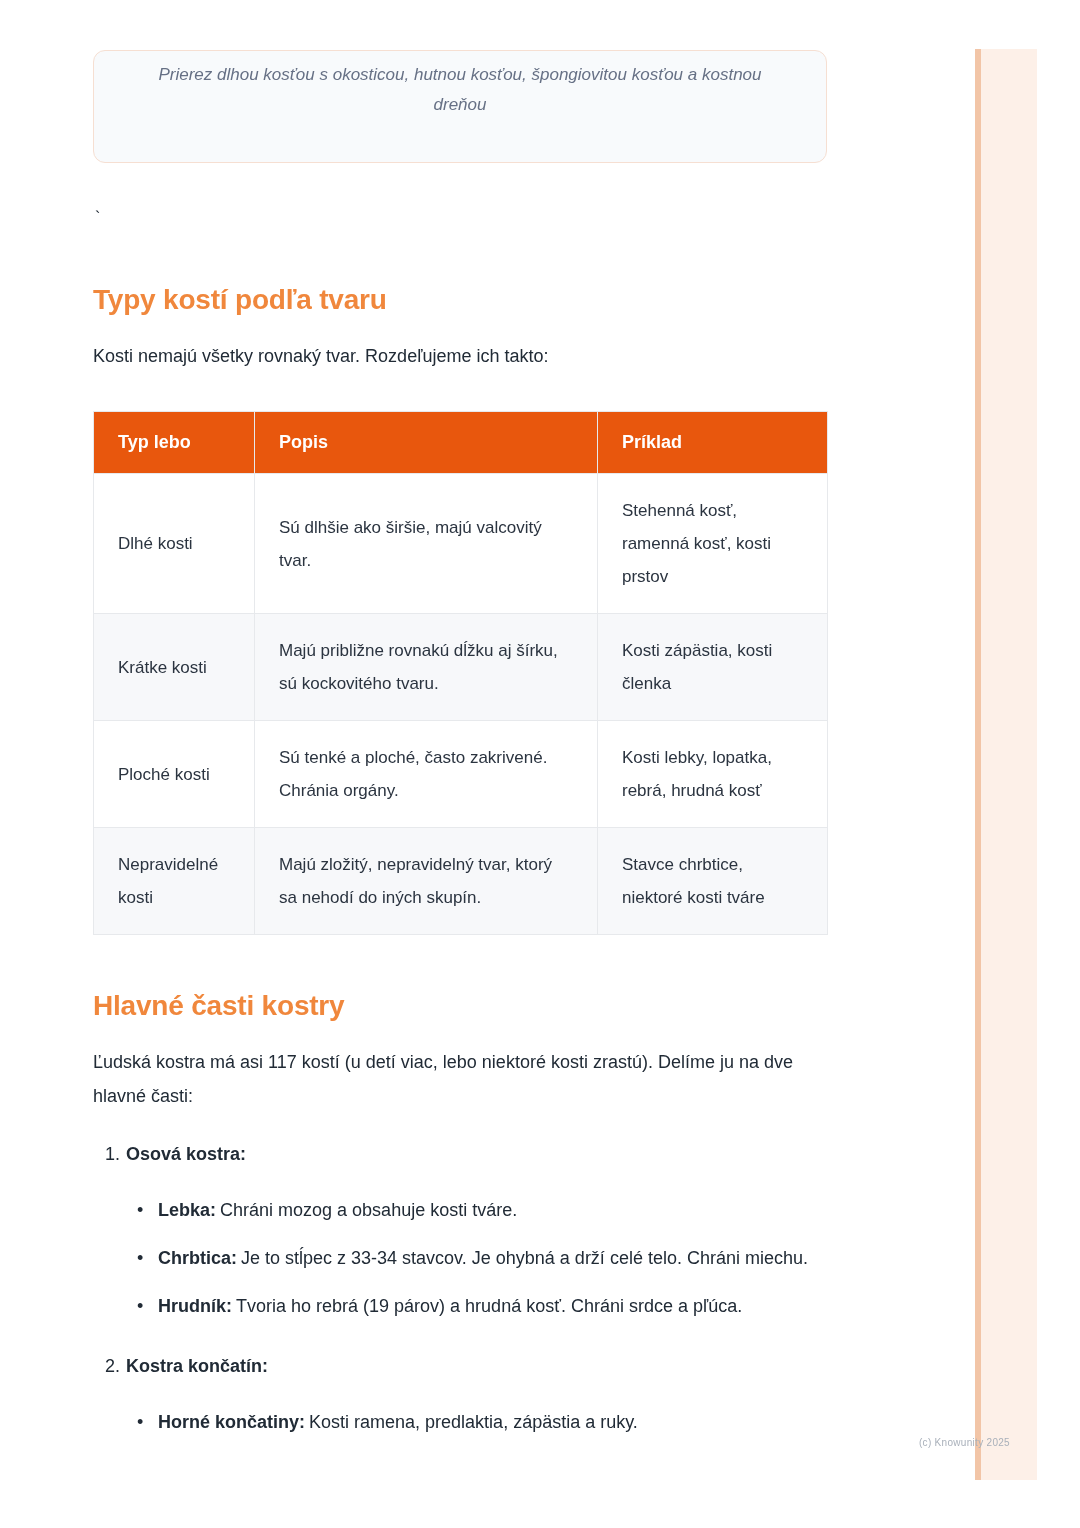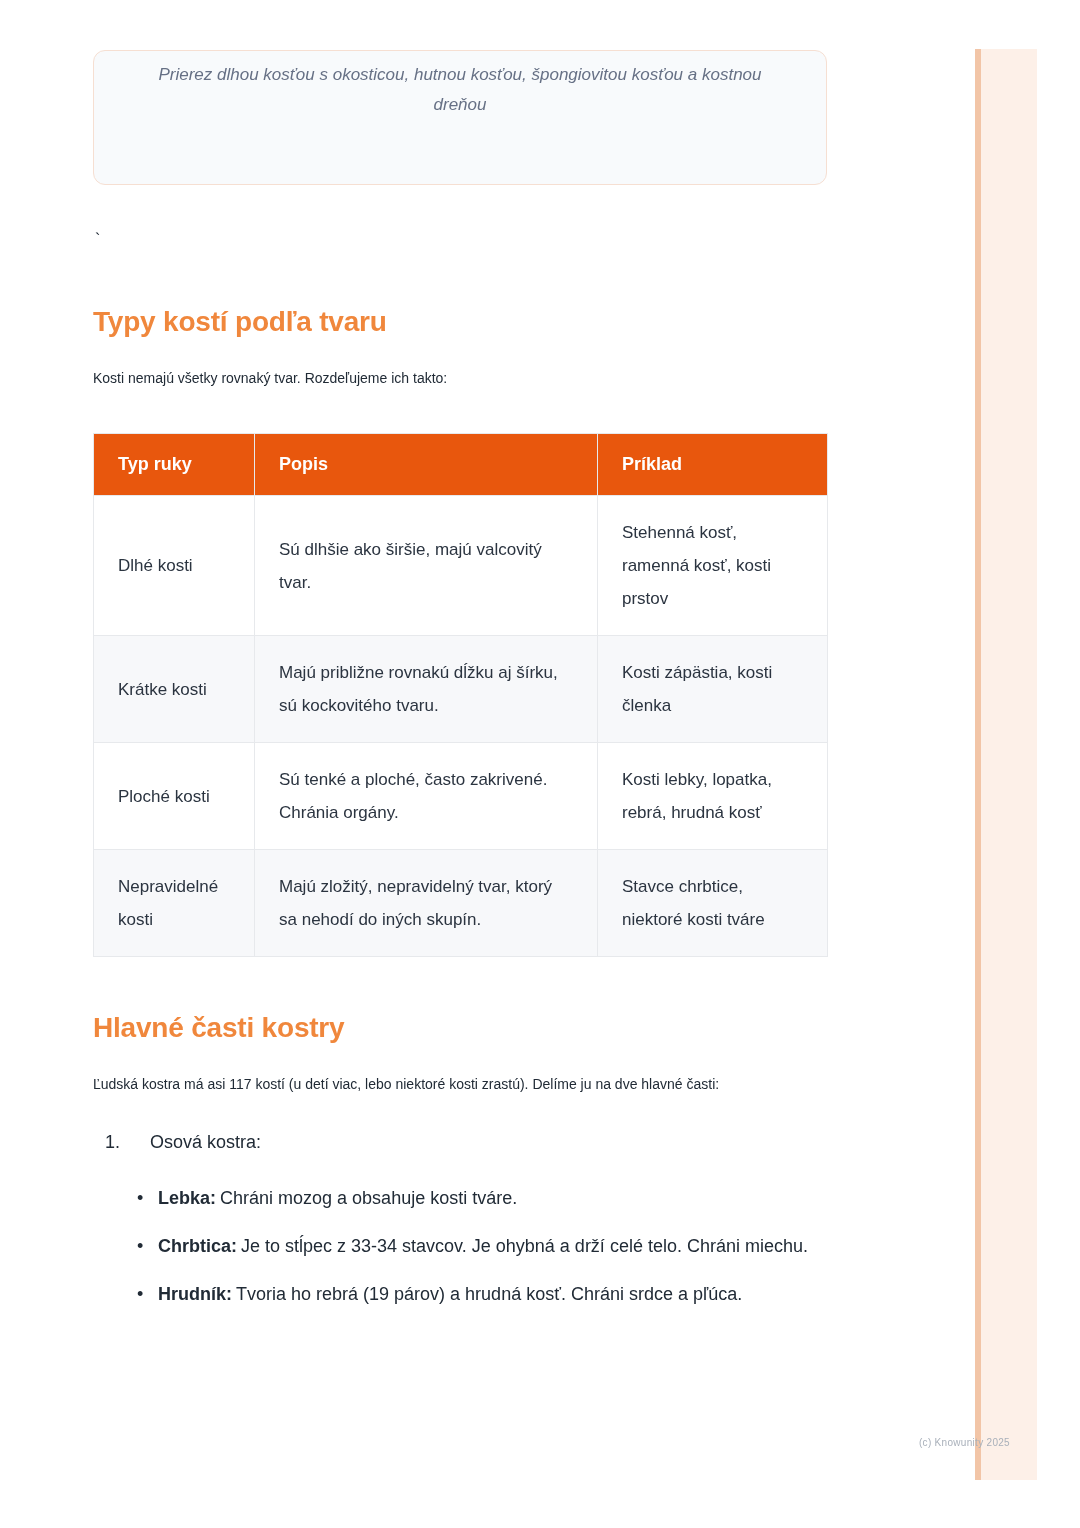--- a/index.html
+++ b/index.html
@@ -14,39 +14,39 @@
 
   
   .stripe{position:absolute;top:49px;left:975px;width:62px;height:1431px;}
   .stripe .line{position:absolute;left:0;top:0;width:6px;height:100%;background:#f2c5a7;}
   .stripe .panel{position:absolute;left:6px;top:0;width:56px;height:100%;background:#fdf0e8;}
 
   .content{position:absolute;left:93px;top:0;width:734px;}
 
   
   .caption-box{
-    margin-top:50px;height:135px;box-sizing:border-box;
+    margin-top:50px;height:113px;box-sizing:border-box;
     background:#f8fafc;border:1px solid #f6dfd2;border-radius:12px;
     padding:9px 40px 0 40px;
   }
   .caption-box p{
     margin:0;font-style:italic;text-align:center;
     font-size:17px;line-height:30px;color:#667085;
   }
 
   .stray{margin:44px 0 0 2px;font-size:16px;line-height:22px;color:#212b36;}
 
   h2.section-title{
     margin:54px 0 0 0;
     font-size:28px;line-height:34px;font-weight:700;
     color:#f0873c;letter-spacing:-0.2px;
   }
   p.intro{
     margin:22px 0 0 0;
-    font-size:14px;line-height:34px;color:#212b36;
+    font-size:18px;line-height:34px;color:#212b36;
   }
 
   
   table.bones{
     margin-top:38px;width:734px;border-collapse:collapse;table-layout:fixed;
     font-size:17px;
   }
   table.bones col.c1{width:161px;}
   table.bones col.c2{width:343px;}
   table.bones col.c3{width:230px;}
@@ -59,21 +59,21 @@
     line-height:33px;color:#2b3440;background:#ffffff;
   }
   table.bones tr.alt td{background:#f7f8fa;}
 
   
   .olist{margin-top:24px;font-size:18px;line-height:34px;}
   .ogroup{margin-top:26px;}
   .ogroup:first-child{margin-top:0;}
   .oline{padding-left:12px;}
   .onum{margin-right:6px;}
-  .olabel{font-weight:400;margin-left:24px;}
+  .olabel{font-weight:700;}
   .sublist{margin-top:22px;}
   .bullet-item{display:flex;padding-left:44px;margin-top:14px;}
   .dot{width:21px;flex:0 0 21px;}
   .dot::before{content:"\2022";font-size:18px;}
   .bterm{font-weight:700;margin-right:4px;}
 
   .footer{
     position:absolute;top:1437px;right:70px;z-index:5;
     font-size:10px;color:#a9b0ba;letter-spacing:0.3px;
   }
@@ -99,21 +99,21 @@
   <p class="intro">Kosti nemajú všetky rovnaký tvar. Rozdeľujeme ich takto:</p>
 
   <table class="bones">
     <colgroup>
         <col class="c1">
         <col class="c2">
         <col class="c3">
       </colgroup>
     <thead>
       <tr>
-        <th>Typ ruky</th>
+        <th>Typ lebo</th>
         <th>Popis</th>
         <th>Príklad</th>
       </tr>
     </thead>
     <tbody>
       <tr>
         <td>Dlhé kosti</td>
         <td>Sú dlhšie ako širšie, majú valcovitý tvar.</td>
         <td>Stehenná kosť, ramenná kosť, kosti prstov</td>
       </tr>
@@ -154,17 +154,28 @@
           <span class="dot"></span>
           <span class="btext"><span class="bterm">Chrbtica:</span><span>Je to stĺpec z 33-34 stavcov. Je ohybná a drží celé telo. Chráni miechu.</span></span>
         </div>
         <div class="bullet-item">
           <span class="dot"></span>
           <span class="btext"><span class="bterm">Hrudník:</span><span>Tvoria ho rebrá (19 párov) a hrudná kosť. Chráni srdce a pľúca.</span></span>
         </div>
       </div>
     </div>
 
+    <div class="ogroup">
+      <div class="oline">
+        <span class="onum">2.</span><span class="olabel">Kostra končatín:</span>
+      </div>
+      <div class="sublist">
+        <div class="bullet-item">
+          <span class="dot"></span>
+          <span class="btext"><span class="bterm">Horné končatiny:</span><span>Kosti ramena, predlaktia, zápästia a ruky.</span></span>
+        </div>
+      </div>
+    </div>
 
   </div>
 </div>
 
 <div class="footer">(c) Knowunity 2025</div>
 
 </body></html>

